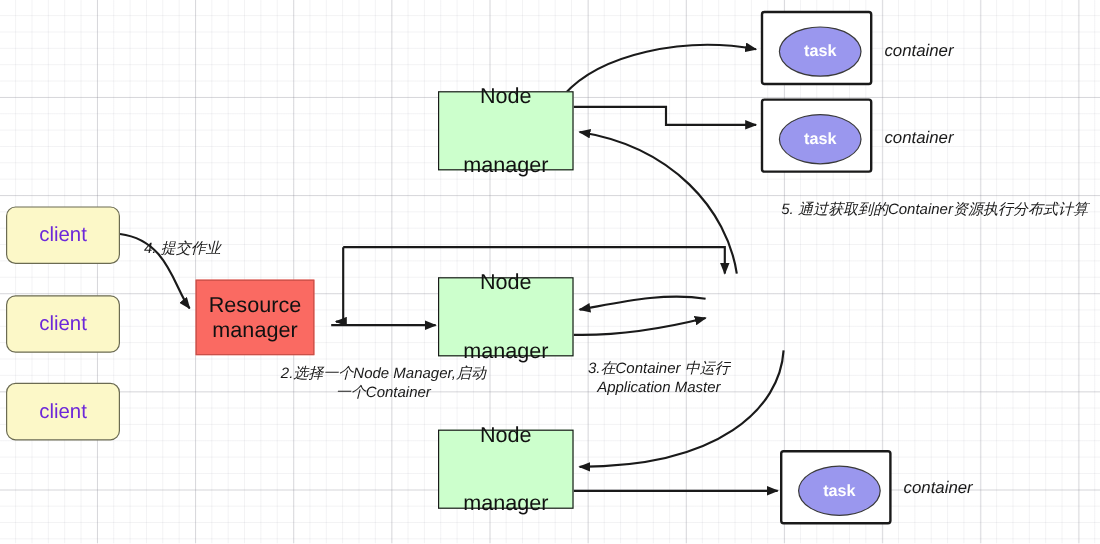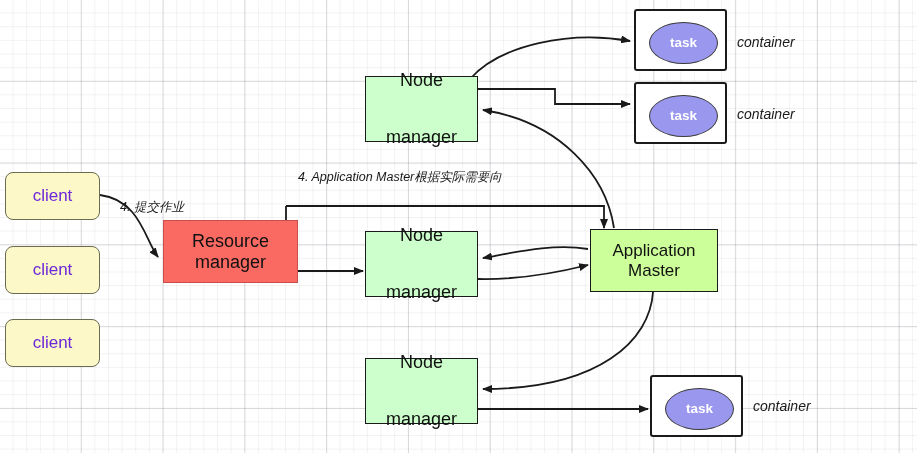--- a/index.html
+++ b/index.html
@@ -133,42 +133,38 @@
   <div class="node client-box" style="left:5px; top:172px; width:95px; height:48px;">
     <span>client</span>
   </div>
   <div class="node client-box" style="left:5px; top:246px; width:95px; height:48px;">
     <span>client</span>
   </div>
   <div class="node client-box" style="left:5px; top:319px; width:95px; height:48px;">
     <span>client</span>
   </div>
 
-  <div class="node rm-box" style="left:163px; top:220px; width:135px; height:63px; flex-direction:column;">
+  <div class="node rm-box" style="left:163px; top:233px; width:99px; height:63px; flex-direction:column;">
     <span>Resource</span>
     <span>manager</span>
   </div>
 
   <div class="node nm-box" style="left:365px; top:76px; width:113px; height:66px; flex-direction:column;">
     <span>Node</span>
     <span>manager</span>
   </div>
   <div class="node nm-box" style="left:365px; top:231px; width:113px; height:66px; flex-direction:column;">
     <span>Node</span>
     <span>manager</span>
   </div>
   <div class="node nm-box" style="left:365px; top:358px; width:113px; height:66px; flex-direction:column;">
     <span>Node</span>
     <span>manager</span>
   </div>
 
-  <div class="node am-box" style="left:590px; top:229px; width:128px; height:63px; flex-direction:column;">
-    <span>Application</span>
-    <span>Master</span>
-  </div>
 
   <div class="node container-box" style="left:634px; top:9px; width:93px; height:62px;">
     <div class="task-ellipse" style="left:13px; top:11px; width:67px; height:40px;">
       <span>task</span>
     </div>
   </div>
   <div class="label big" style="left:737px; top:34px;"><span>container</span></div>
 
   <div class="node container-box" style="left:634px; top:82px; width:93px; height:62px;">
     <div class="task-ellipse" style="left:13px; top:11px; width:67px; height:40px;">
@@ -181,20 +177,30 @@
     <div class="task-ellipse" style="left:13px; top:11px; width:67px; height:40px;">
       <span>task</span>
     </div>
   </div>
   <div class="label big" style="left:753px; top:398px;"><span>container</span></div>
 
   <div class="label" style="left:120px; top:200px;">
     <span>4. 提交作业</span>
   </div>
 
-
+  <div class="label center" style="left:234px; top:304px;">
+    <div>2.选择一个Node Manager,启动</div>
+    <div>一个Container</div>
+  </div>
+
+  <div class="label center" style="left:490px; top:300px;">
+    <div>3.在Container 中运行</div>
+    <div>Application Master</div>
+  </div>
 
   <div class="label center" style="left:298px; top:170px;">
-    <div>4. Application Master根据实际需要向</div>
-  </div>
-
+  </div>
+
+  <div class="label" style="left:651px; top:167px;">
+    <span>5. 通过获取到的Container资源执行分布式计算</span>
+  </div>
 
 </div>
 
 </body></html>

